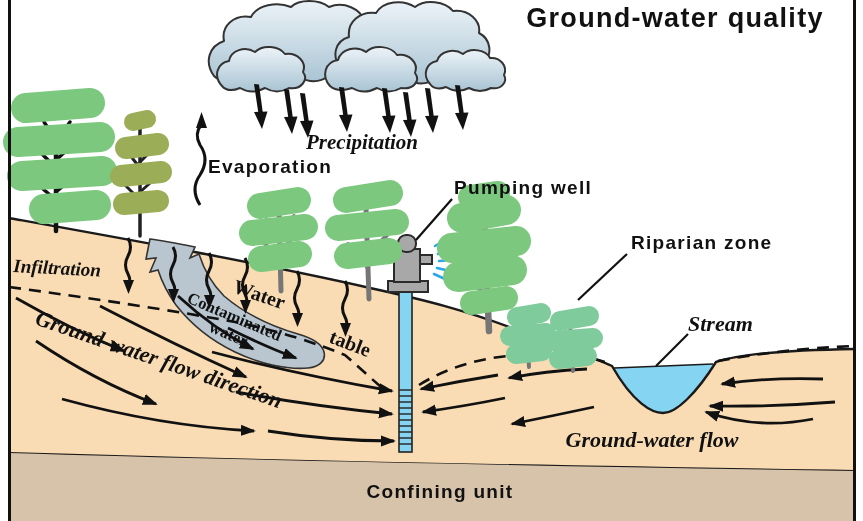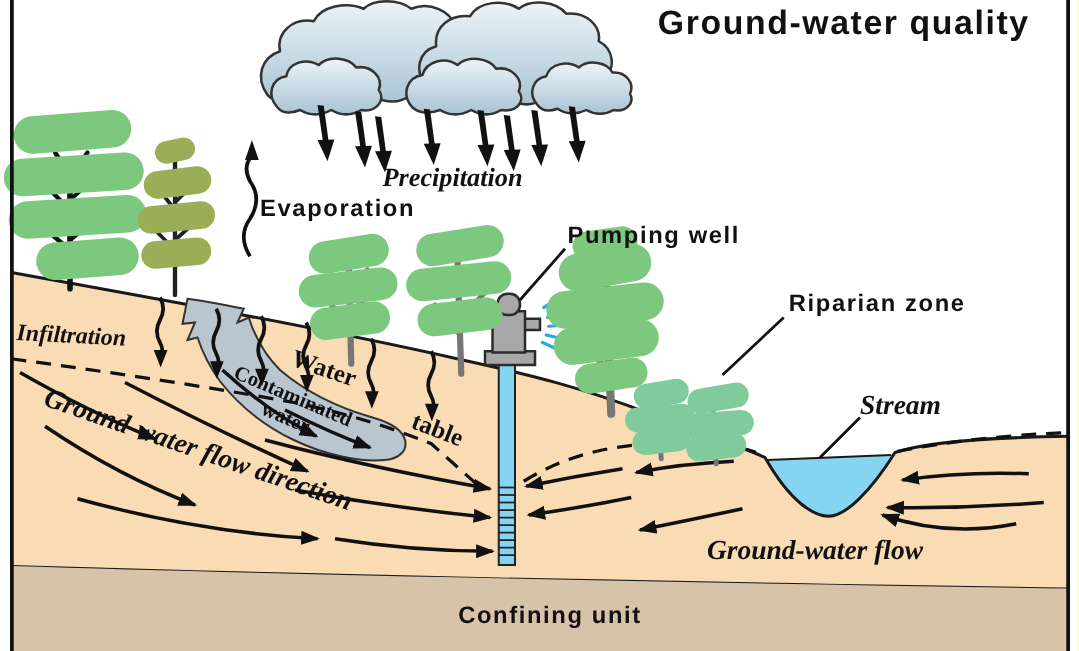--- a/index.html
+++ b/index.html
@@ -1,16 +1,16 @@
 <!DOCTYPE html>
 <html><head>
 <meta charset="utf-8">
 <style>
   html,body{margin:0;padding:0;background:#fff;}
-  .stage{position:relative;width:863px;height:521px;background:#fde047;overflow:hidden;
+  .stage{position:relative;width:863px;height:521px;background:#1d4ed8;overflow:hidden;
          font-family:"Liberation Sans",sans-serif;}
   svg{display:block;}
   .t-sans{font-family:"Liberation Sans",sans-serif;font-weight:700;fill:#111;letter-spacing:1.3px;}
   .t-serif-i{font-family:"Liberation Serif",serif;font-weight:700;font-style:italic;fill:#111;}
   .t-serif{font-family:"Liberation Serif",serif;font-weight:700;fill:#111;}
 </style>
 </head>
 <body>
 
 <div class="stage">

